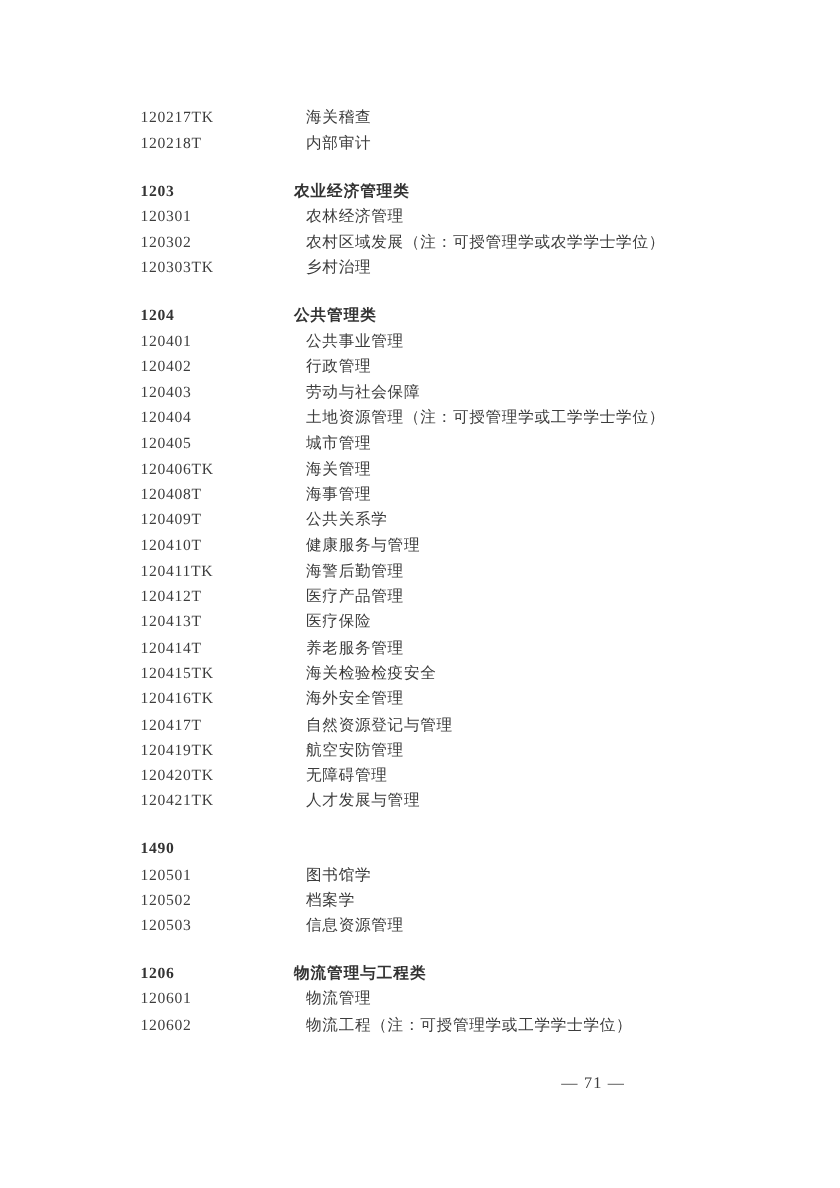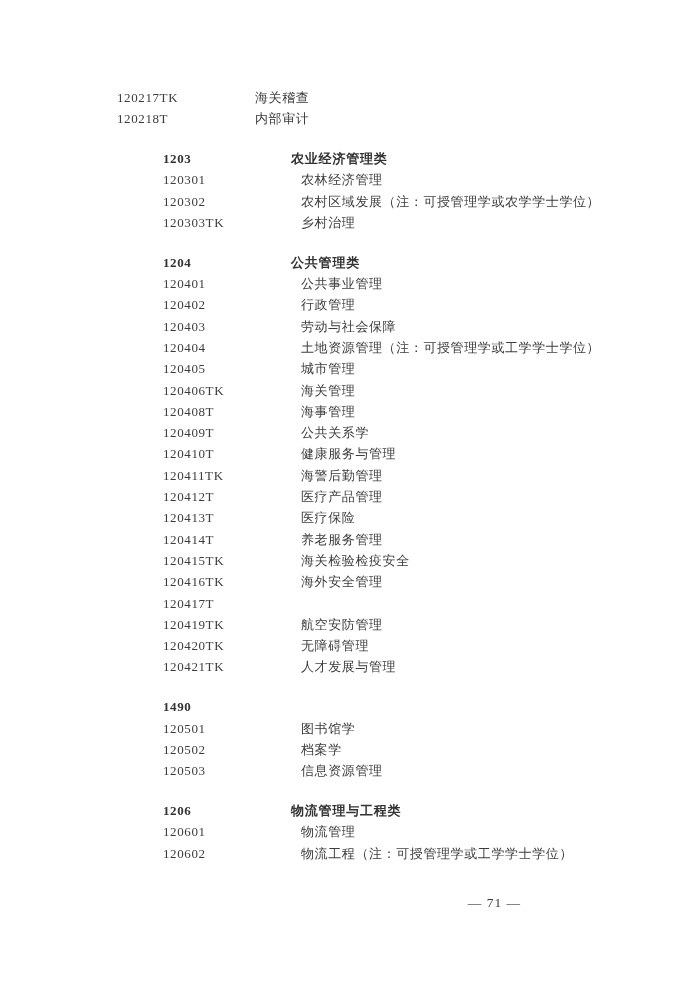--- a/index.html
+++ b/index.html
@@ -14,21 +14,21 @@
   .page {
     position: absolute;
     width: 628px; height: 990px;
     background: #ffffff;
   }
   .content {
     position: absolute;
     left: 117px;
     top: 87px;
   }
-  .section + .section { margin-top: 18.5px; margin-left: 46px; }
+  .section + .section { margin-top: 18.5px; }
   .row {
     display: flex;
     align-items: baseline;
     height: 21.3px;
     line-height: 21.3px;
     font-size: 13px;
     white-space: nowrap;
   }
   .code {
     width: 128px;
@@ -142,20 +142,21 @@
         <div class="row entry">
           <span class="code">120415TK</span>
           <span class="name">海关检验检疫安全</span>
         </div>
         <div class="row entry">
           <span class="code">120416TK</span>
           <span class="name">海外安全管理</span>
         </div>
         <div class="row entry">
           <span class="code">120417T</span>
+          <span class="name">自然资源登记与管理</span>
         </div>
         <div class="row entry">
           <span class="code">120419TK</span>
           <span class="name">航空安防管理</span>
         </div>
         <div class="row entry">
           <span class="code">120420TK</span>
           <span class="name">无障碍管理</span>
         </div>
         <div class="row entry">

